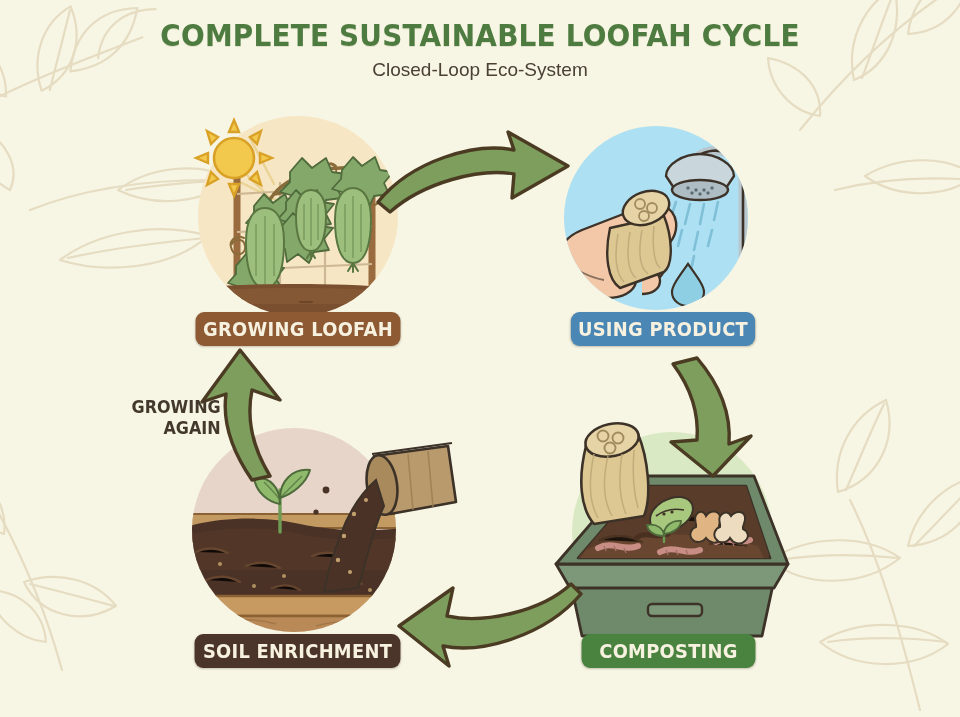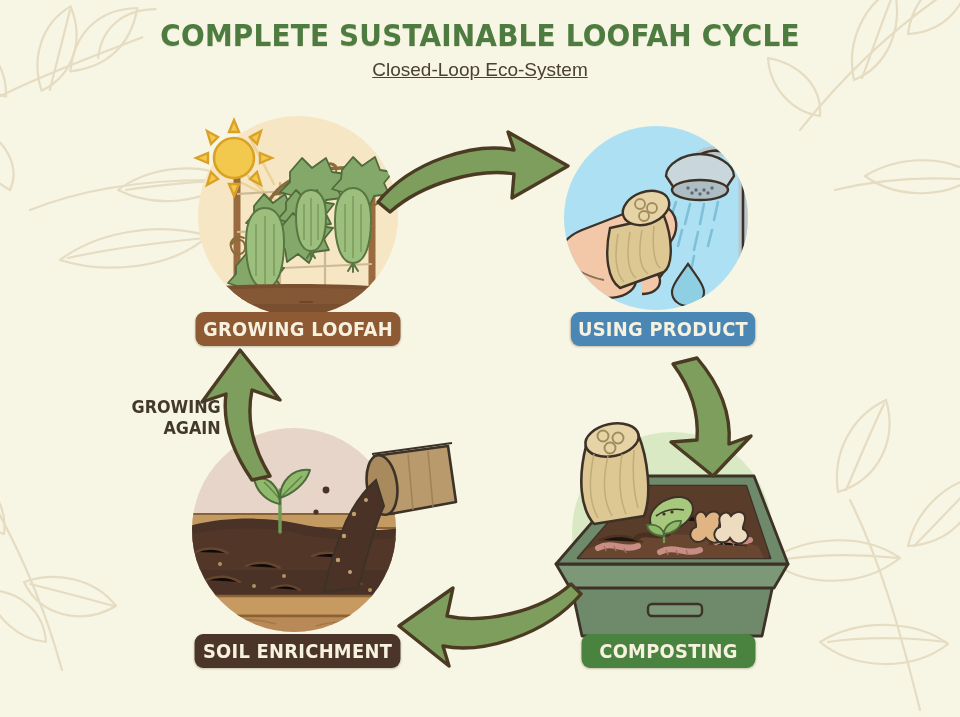--- a/index.html
+++ b/index.html
@@ -26,21 +26,20 @@
     margin:0;
     transform:scaleX(0.93);
     text-shadow:0 1px 0 rgba(120,140,90,.18);
   }
   #subtitle{
     font-family:"Liberation Sans", sans-serif;
     font-size:19px;
     color:#4a4036;
     margin:6px 0 0 0;
     font-weight:400;
-    text-decoration:underline;
   }
 
   
   .pill{
     position:absolute;
     border-radius:9px;
     color:#f7f1e0;
     font-family:"DejaVu Sans", sans-serif;
     font-weight:bold;
     font-size:19px;

